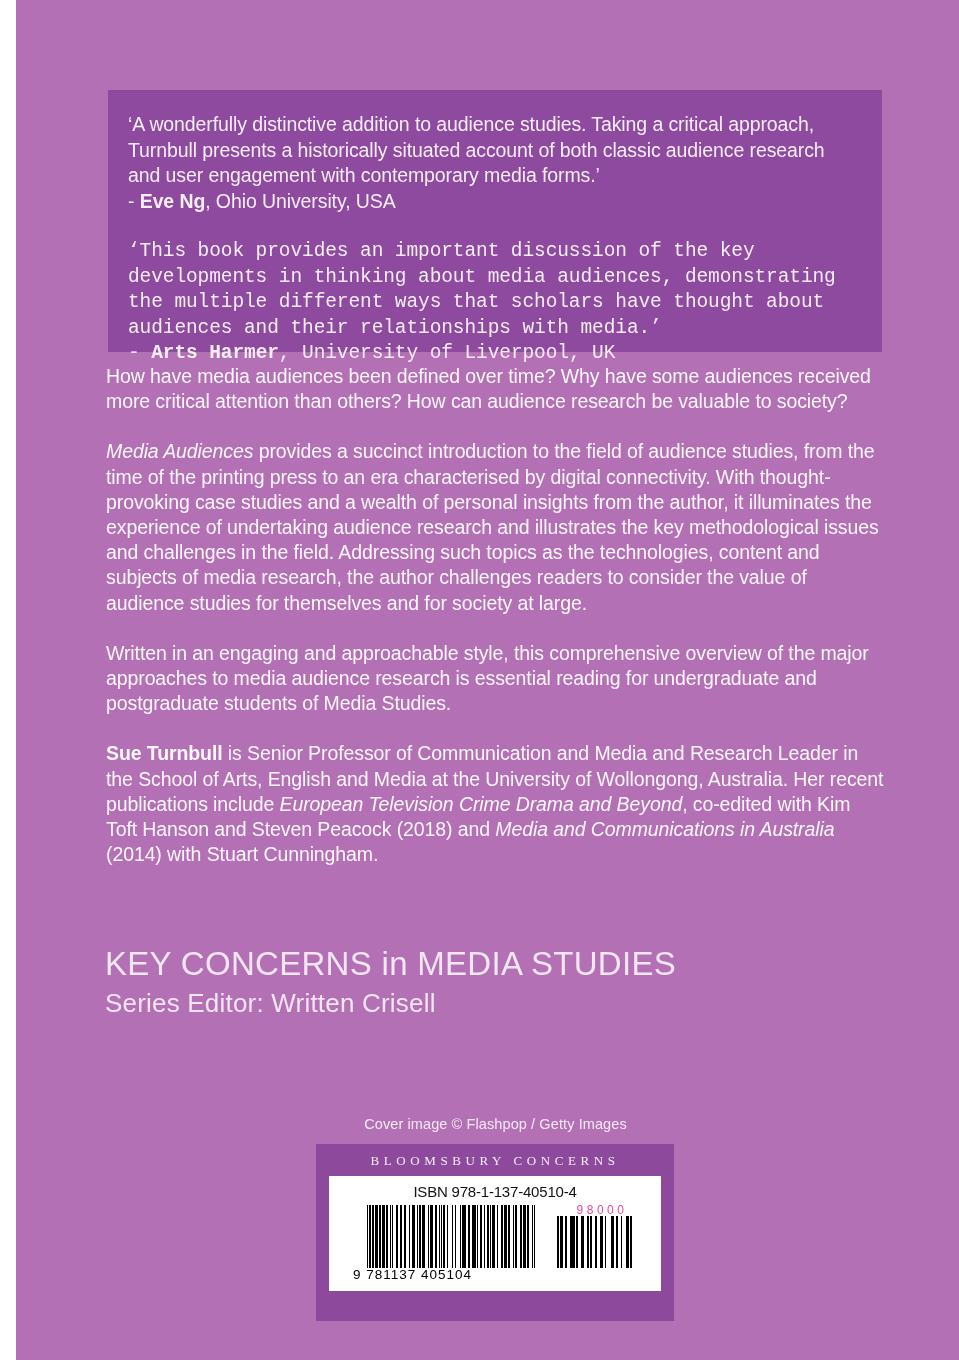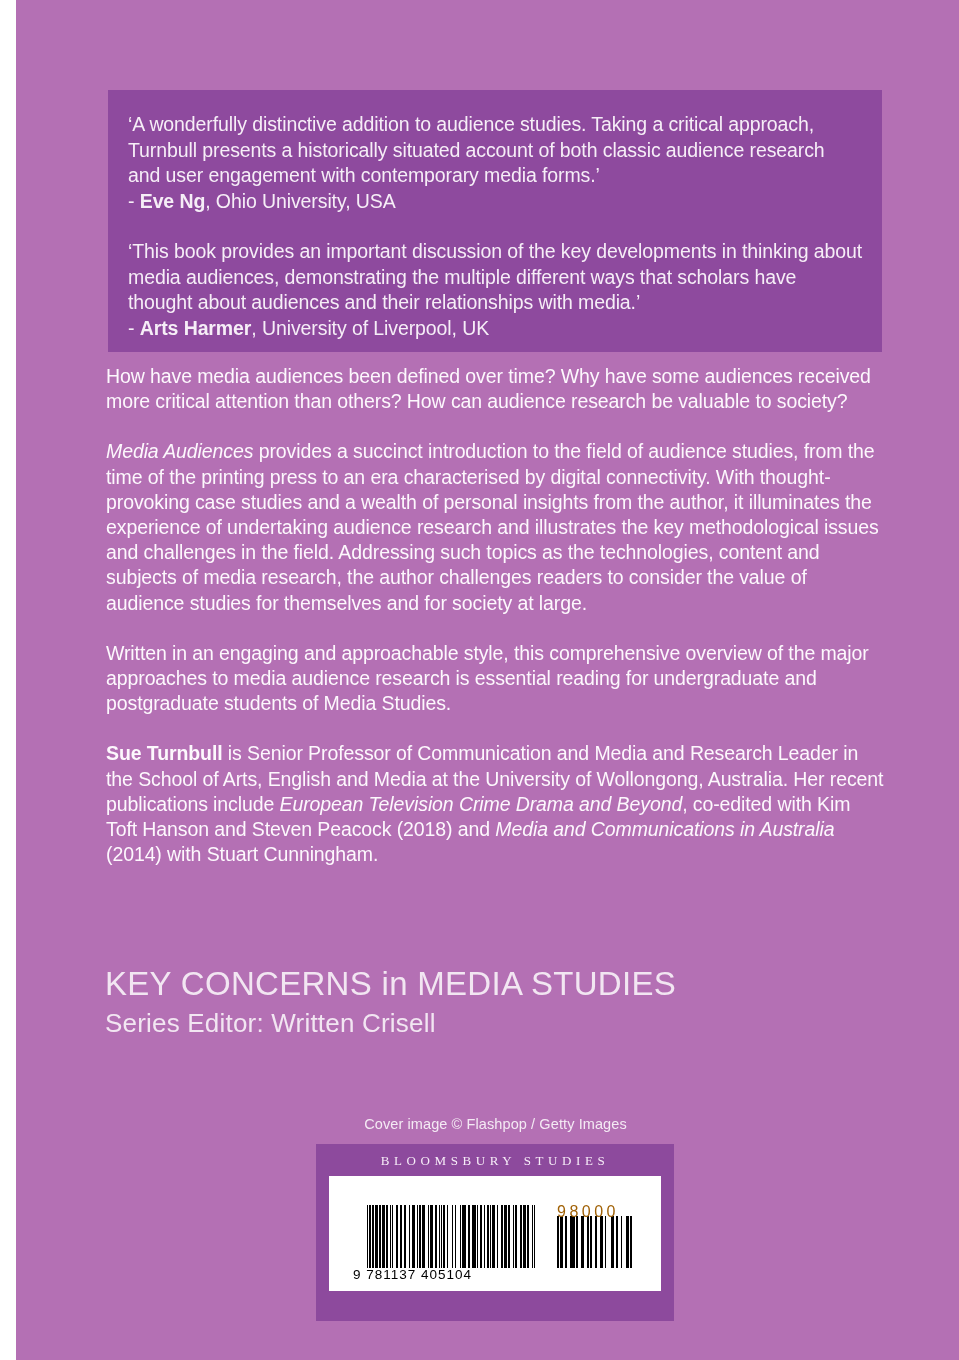--- a/index.html
+++ b/index.html
@@ -32,20 +32,21 @@
     padding: 22px 20px 18px 20px;
   }
   .quote {
     color: #f6eef7;
     font-size: 19.5px;
     line-height: 25.5px;
     letter-spacing: -0.1px;
   }
   .quote + .quote {
     margin-top: 25px;
+    font-family: Liberation Mono, monospace;
   }
   .quote .attrib-name {
     font-weight: bold;
     text-align: center;
   }
 
   
   .body-copy {
     position: absolute;
     left: 90px;
@@ -66,21 +67,21 @@
     font-style: italic;
   }
   .body-copy strong {
     font-weight: bold;
   }
 
   
   .series {
     position: absolute;
     left: 89px;
-    top: 964px;
+    top: 944px;
     width: 700px;
   }
   .series-title {
     color: #f2e6f2;
     font-size: 33px;
     line-height: 40px;
     font-weight: 300;
     letter-spacing: 0.3px;
   }
   .series-editor {
@@ -178,25 +179,25 @@
     color: #000000;
     font-size: 13.5px;
     letter-spacing: 1px;
     white-space: nowrap;
   }
   .addon-digits {
     position: absolute;
     left: 228px;
     top: -2px;
     width: 90px;
-    color: #a16207;
-    font-size: 16px;
+    color: #ec4899;
+    font-size: 12px;
     letter-spacing: 3.5px;
     white-space: nowrap;
-    text-align: left;
+    text-align: center;
   }
   .pub-category {
     position: absolute;
     left: 0;
     bottom: 7px;
     width: 100%;
     text-align: center;
     color: #fdf6fd;
     font-size: 15.5px;
     letter-spacing: 0.4px;
@@ -226,22 +227,23 @@
   </div>
 
   <div class="series">
     <div class="series-title">KEY CONCERNS in MEDIA STUDIES</div>
     <div class="series-editor">Series Editor: Written Crisell</div>
   </div>
 
   <div class="cover-credit">Cover image © Flashpop / Getty Images</div>
 
   <div class="pub-panel">
-    <div class="pub-name">BLOOMSBURY STUDIES</div>
+    <div class="pub-name">BLOOMSBURY CONCERNS</div>
     <div class="barcode-area">
+      <div class="isbn-text">ISBN 978-1-137-40510-4</div>
       <div class="barcode-wrap">
         <div class="ean-main" id="ean-main">
             <div class="bar" style="width: 1.2px; height: 100%;"></div>
             <div style="width: 1.2px; height: 100%;"></div>
             <div class="bar" style="width: 1.2px; height: 100%;"></div>
             <div style="width: 1.2px; height: 100%;"></div>
             <div class="bar" style="width: 2.4px; height: 100%;"></div>
             <div style="width: 1.2px; height: 100%;"></div>
             <div class="bar" style="width: 2.4px; height: 100%;"></div>
             <div style="width: 1.2px; height: 100%;"></div>

